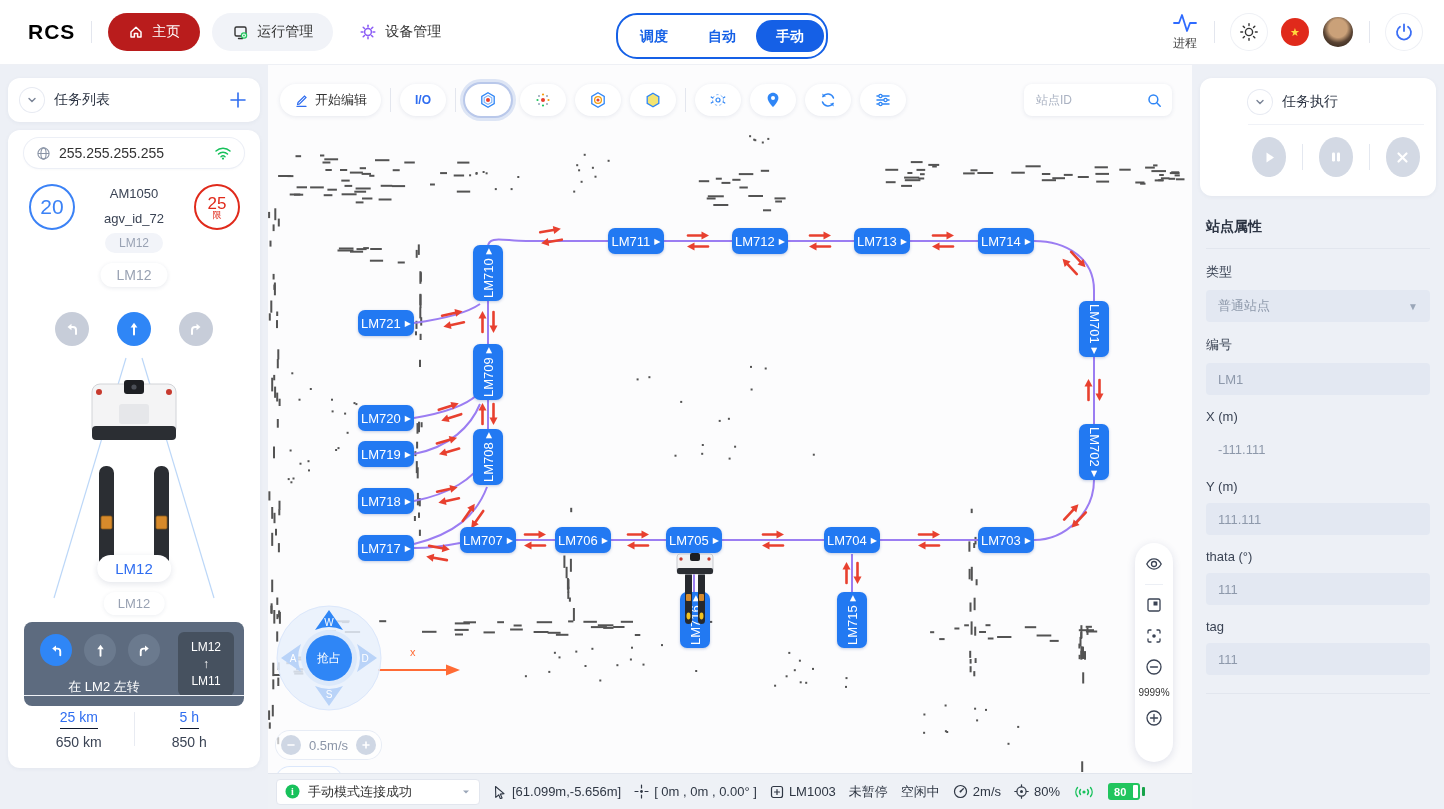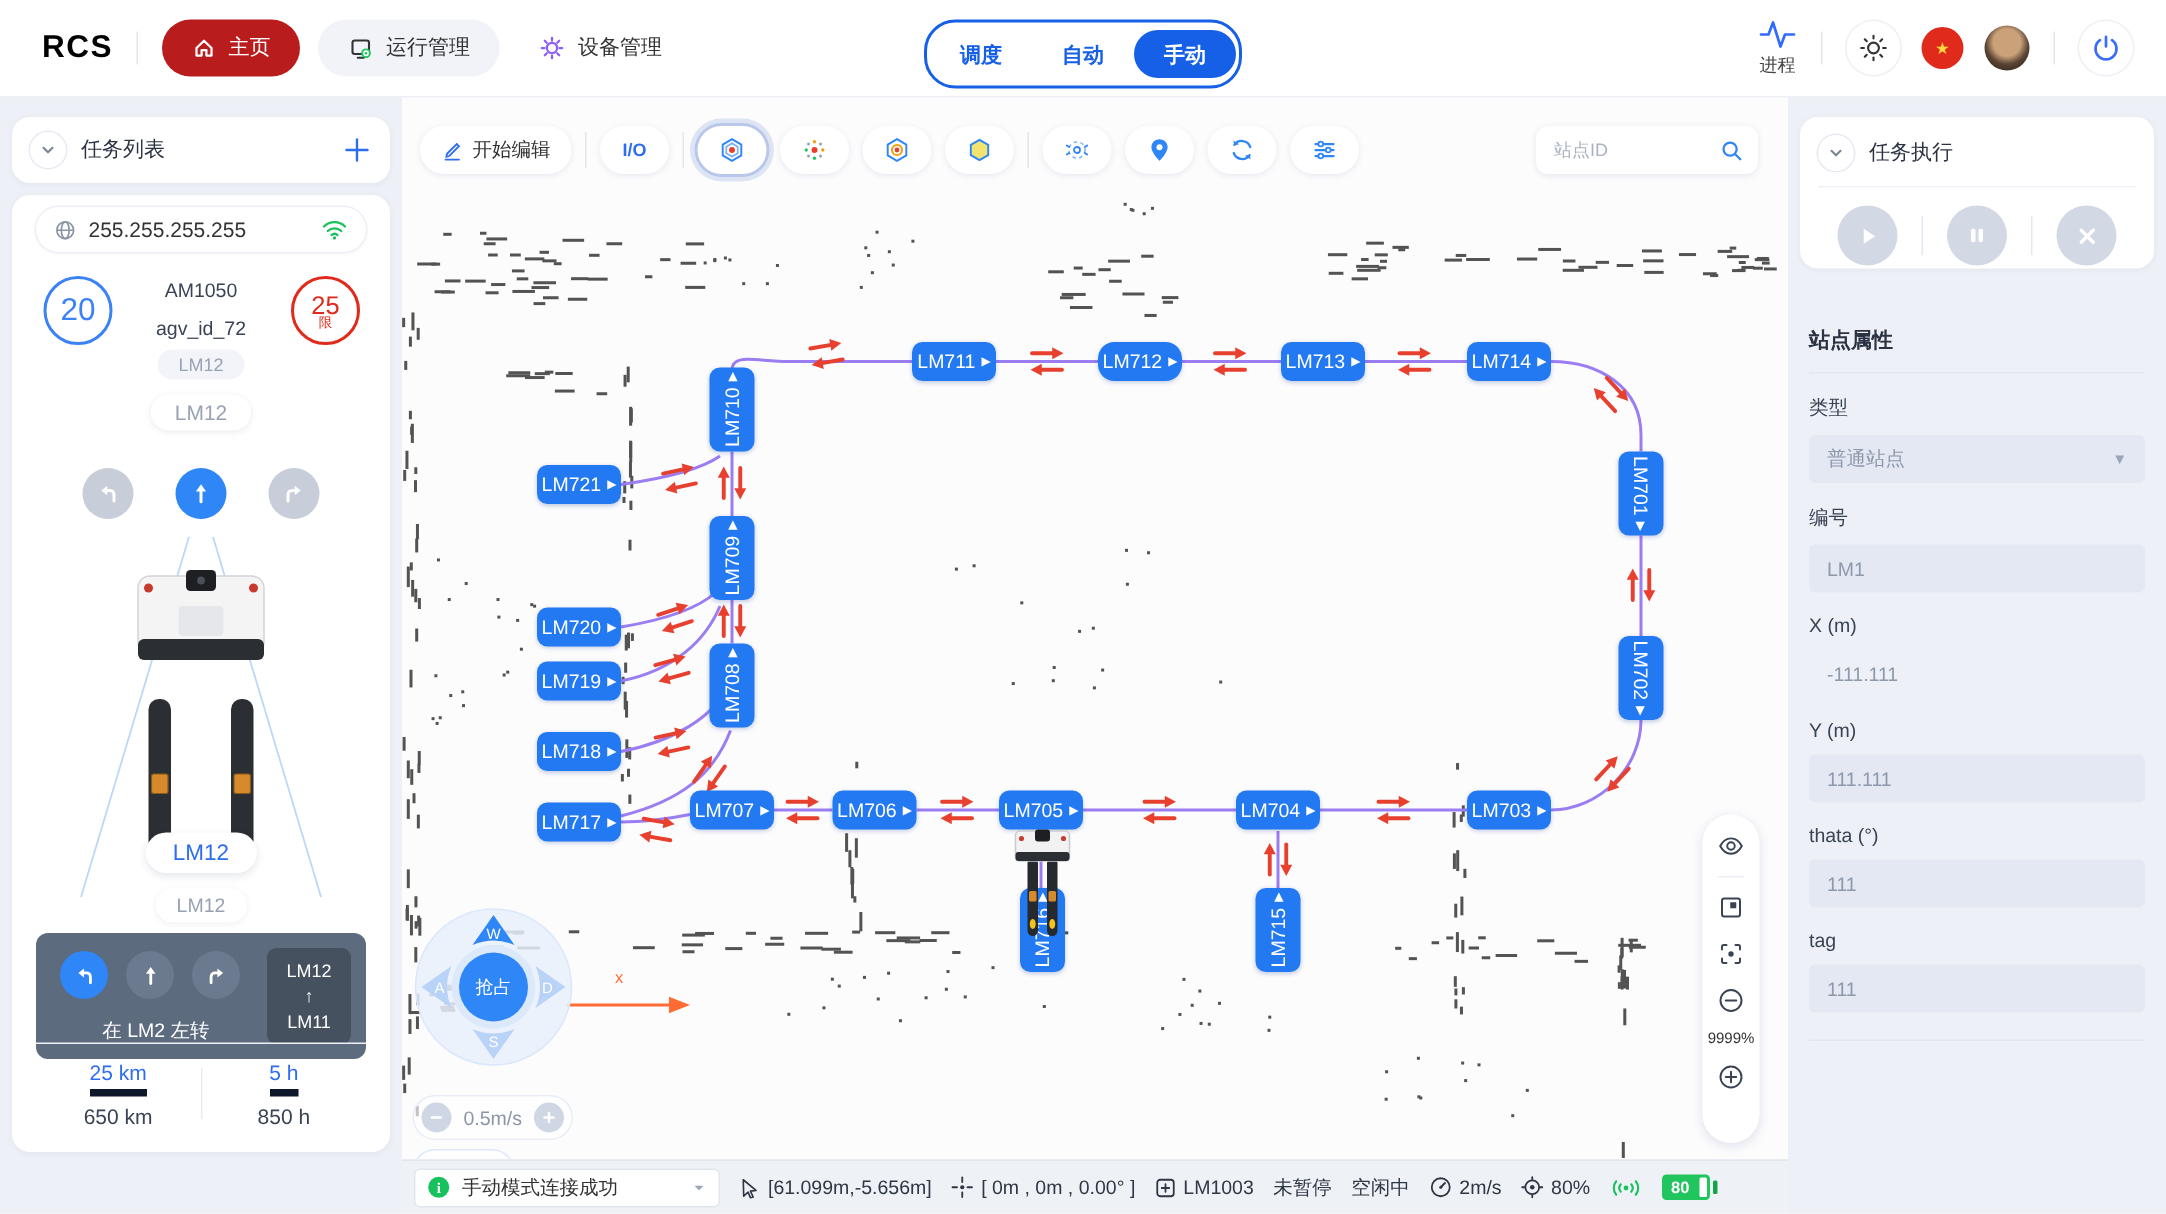--- a/index.html
+++ b/index.html
@@ -46,21 +46,21 @@
   .lm-blue{position:absolute;left:50%;transform:translateX(-50%);top:425px;background:#fff;border-radius:15px;box-shadow:0 2px 6px rgba(30,50,90,.12);color:#2f6df0;font-size:15px;padding:5px 18px;}
   .lm-gray{position:absolute;left:50%;transform:translateX(-50%);top:462px;background:#fff;border-radius:13px;box-shadow:0 1px 4px rgba(30,50,90,.08);color:#99a2b3;font-size:13px;padding:4px 14px;}
   .navcard{position:absolute;left:16px;right:16px;top:492px;height:84px;background:#5d6b7f;border-radius:8px;}
   .navcard .icons{position:absolute;left:16px;top:12px;display:flex;gap:12px;align-items:center;}
   .nic{width:32px;height:32px;border-radius:50%;background:#6b7a8e;display:flex;align-items:center;justify-content:center;}
   .nic.blue{background:#2f86f6;}
   .nav-hint{position:absolute;left:0;width:160px;top:56px;text-align:center;color:#fff;font-size:13px;}
   .route-box{position:absolute;right:10px;top:10px;bottom:10px;width:56px;background:#46515f;border-radius:6px;color:#fff;font-size:12px;display:flex;flex-direction:column;align-items:center;justify-content:center;line-height:17px;}
   .stats{position:absolute;left:16px;right:16px;bottom:6px;height:66px;border-top:1px solid #eef1f6;display:flex;align-items:center;}
   .stat{flex:1;text-align:center;}
-  .stat .v{color:#2f6df0;font-size:14px;display:inline-block;border-bottom:5px solid #0f172a;padding-bottom:3px;}
+  .stat .v{color:#2f6df0;font-size:14px;display:inline-block;border-bottom:1px solid #0f172a;padding-bottom:3px;}
   .stat .t{color:#3a4354;font-size:14px;margin-top:5px;}
   .stat-sep{width:1px;height:34px;background:#e8ebf2;}
   
   .map{position:absolute;left:268px;top:64px;width:924px;height:709px;background:#fcfcfd;overflow:hidden;z-index:5;}
   .map-toolbar{position:absolute;left:12px;top:20px;right:20px;display:flex;align-items:center;gap:9px;z-index:12;}
   .tb-pill{background:#fff;border-radius:16px;height:32px;display:flex;align-items:center;justify-content:center;box-shadow:0 1px 4px rgba(40,60,110,.10);cursor:pointer;box-sizing:border-box;}
   .tb-edit{padding:0 14px;font-size:13px;color:#333;gap:6px;}
   .tb-io{width:46px;color:#2f6df0;font-size:12px;font-weight:bold;}
   .tb-ico{width:46px;}
   .tb-ico.selected{box-shadow:0 0 0 2px #b9c8ea,0 0 0 5px #dde5f5;}
@@ -88,21 +88,21 @@
   
   .statusbar{position:absolute;left:268px;right:252px;bottom:0;height:36px;background:#eef1f6;border-top:1px solid #e2e6ee;display:flex;align-items:center;padding:0 8px;box-sizing:border-box;font-size:13px;color:#2f3744;z-index:20;gap:13px;}
   .msg-select{width:204px;height:26px;background:#fff;border:1px solid #e2e6ee;border-radius:4px;display:flex;align-items:center;gap:8px;padding:0 8px;box-sizing:border-box;cursor:pointer;}
   .msg-select .mtxt{flex:1;font-size:13px;color:#333;}
   .sb-item{display:flex;align-items:center;gap:5px;white-space:nowrap;}
   .battery{position:relative;width:32px;height:17px;background:#21c55e;border-radius:3px;color:#fff;font-size:11px;font-weight:bold;display:flex;align-items:center;padding-left:6px;box-sizing:border-box;}
   .battery .gap{position:absolute;right:2px;top:2px;bottom:2px;width:5px;background:#fff;border-radius:1px;}
   .battery .nub{position:absolute;right:-5px;top:4px;width:3px;height:9px;background:#17a34a;border-radius:1px;}
   
   .right-panel{position:absolute;top:64px;right:0;width:252px;bottom:0;background:#edf0f6;z-index:20;}
-  .exec-card{position:absolute;left:8px;right:8px;top:14px;height:101px;}
+  .exec-card{position:absolute;left:8px;right:8px;top:14px;height:118px;padding-left:36px;}
   .exec-head{display:flex;align-items:center;padding:12px 12px 10px;}
   .exec-sep{height:1px;background:#f0f2f7;margin:0 12px;}
   .exec-btns{display:flex;align-items:center;justify-content:center;gap:0;margin-top:12px;}
   .ebtn{width:40px;height:40px;border-radius:50%;background:#d3d9e4;display:flex;align-items:center;justify-content:center;margin:0 16px;cursor:pointer;}
   .ebtn-sep{width:1px;height:26px;background:#e4e8f0;}
   .props{position:absolute;left:14px;right:14px;top:138px;bottom:0;}
   .props-title{font-size:14px;color:#2b3342;font-weight:bold;padding:16px 0 12px;}
   .props-div{height:1px;background:#e2e6ee;}
   .fld{margin-top:14px;}
   .flabel{font-size:13px;color:#3a4354;margin-bottom:9px;}
@@ -920,21 +920,21 @@
           </g>
         </g>
       </svg>
     <div id="map-nodes">
         <div class="node h" style="left: 340px; top: 164px; width: 56px; height: 26px;">
           <span class="inner">
             <span>LM711</span>
             <span class="tri">▶</span>
           </span>
         </div>
-        <div class="node h" style="left: 464px; top: 164px; width: 56px; height: 26px; border-radius: 11px;">
+        <div class="node h" style="left: 464px; top: 164px; width: 56px; height: 26px;">
           <span class="inner">
             <span>LM712</span>
             <span class="tri">▶</span>
           </span>
         </div>
         <div class="node h" style="left: 586px; top: 164px; width: 56px; height: 26px;">
           <span class="inner">
             <span>LM713</span>
             <span class="tri">▶</span>
           </span>

